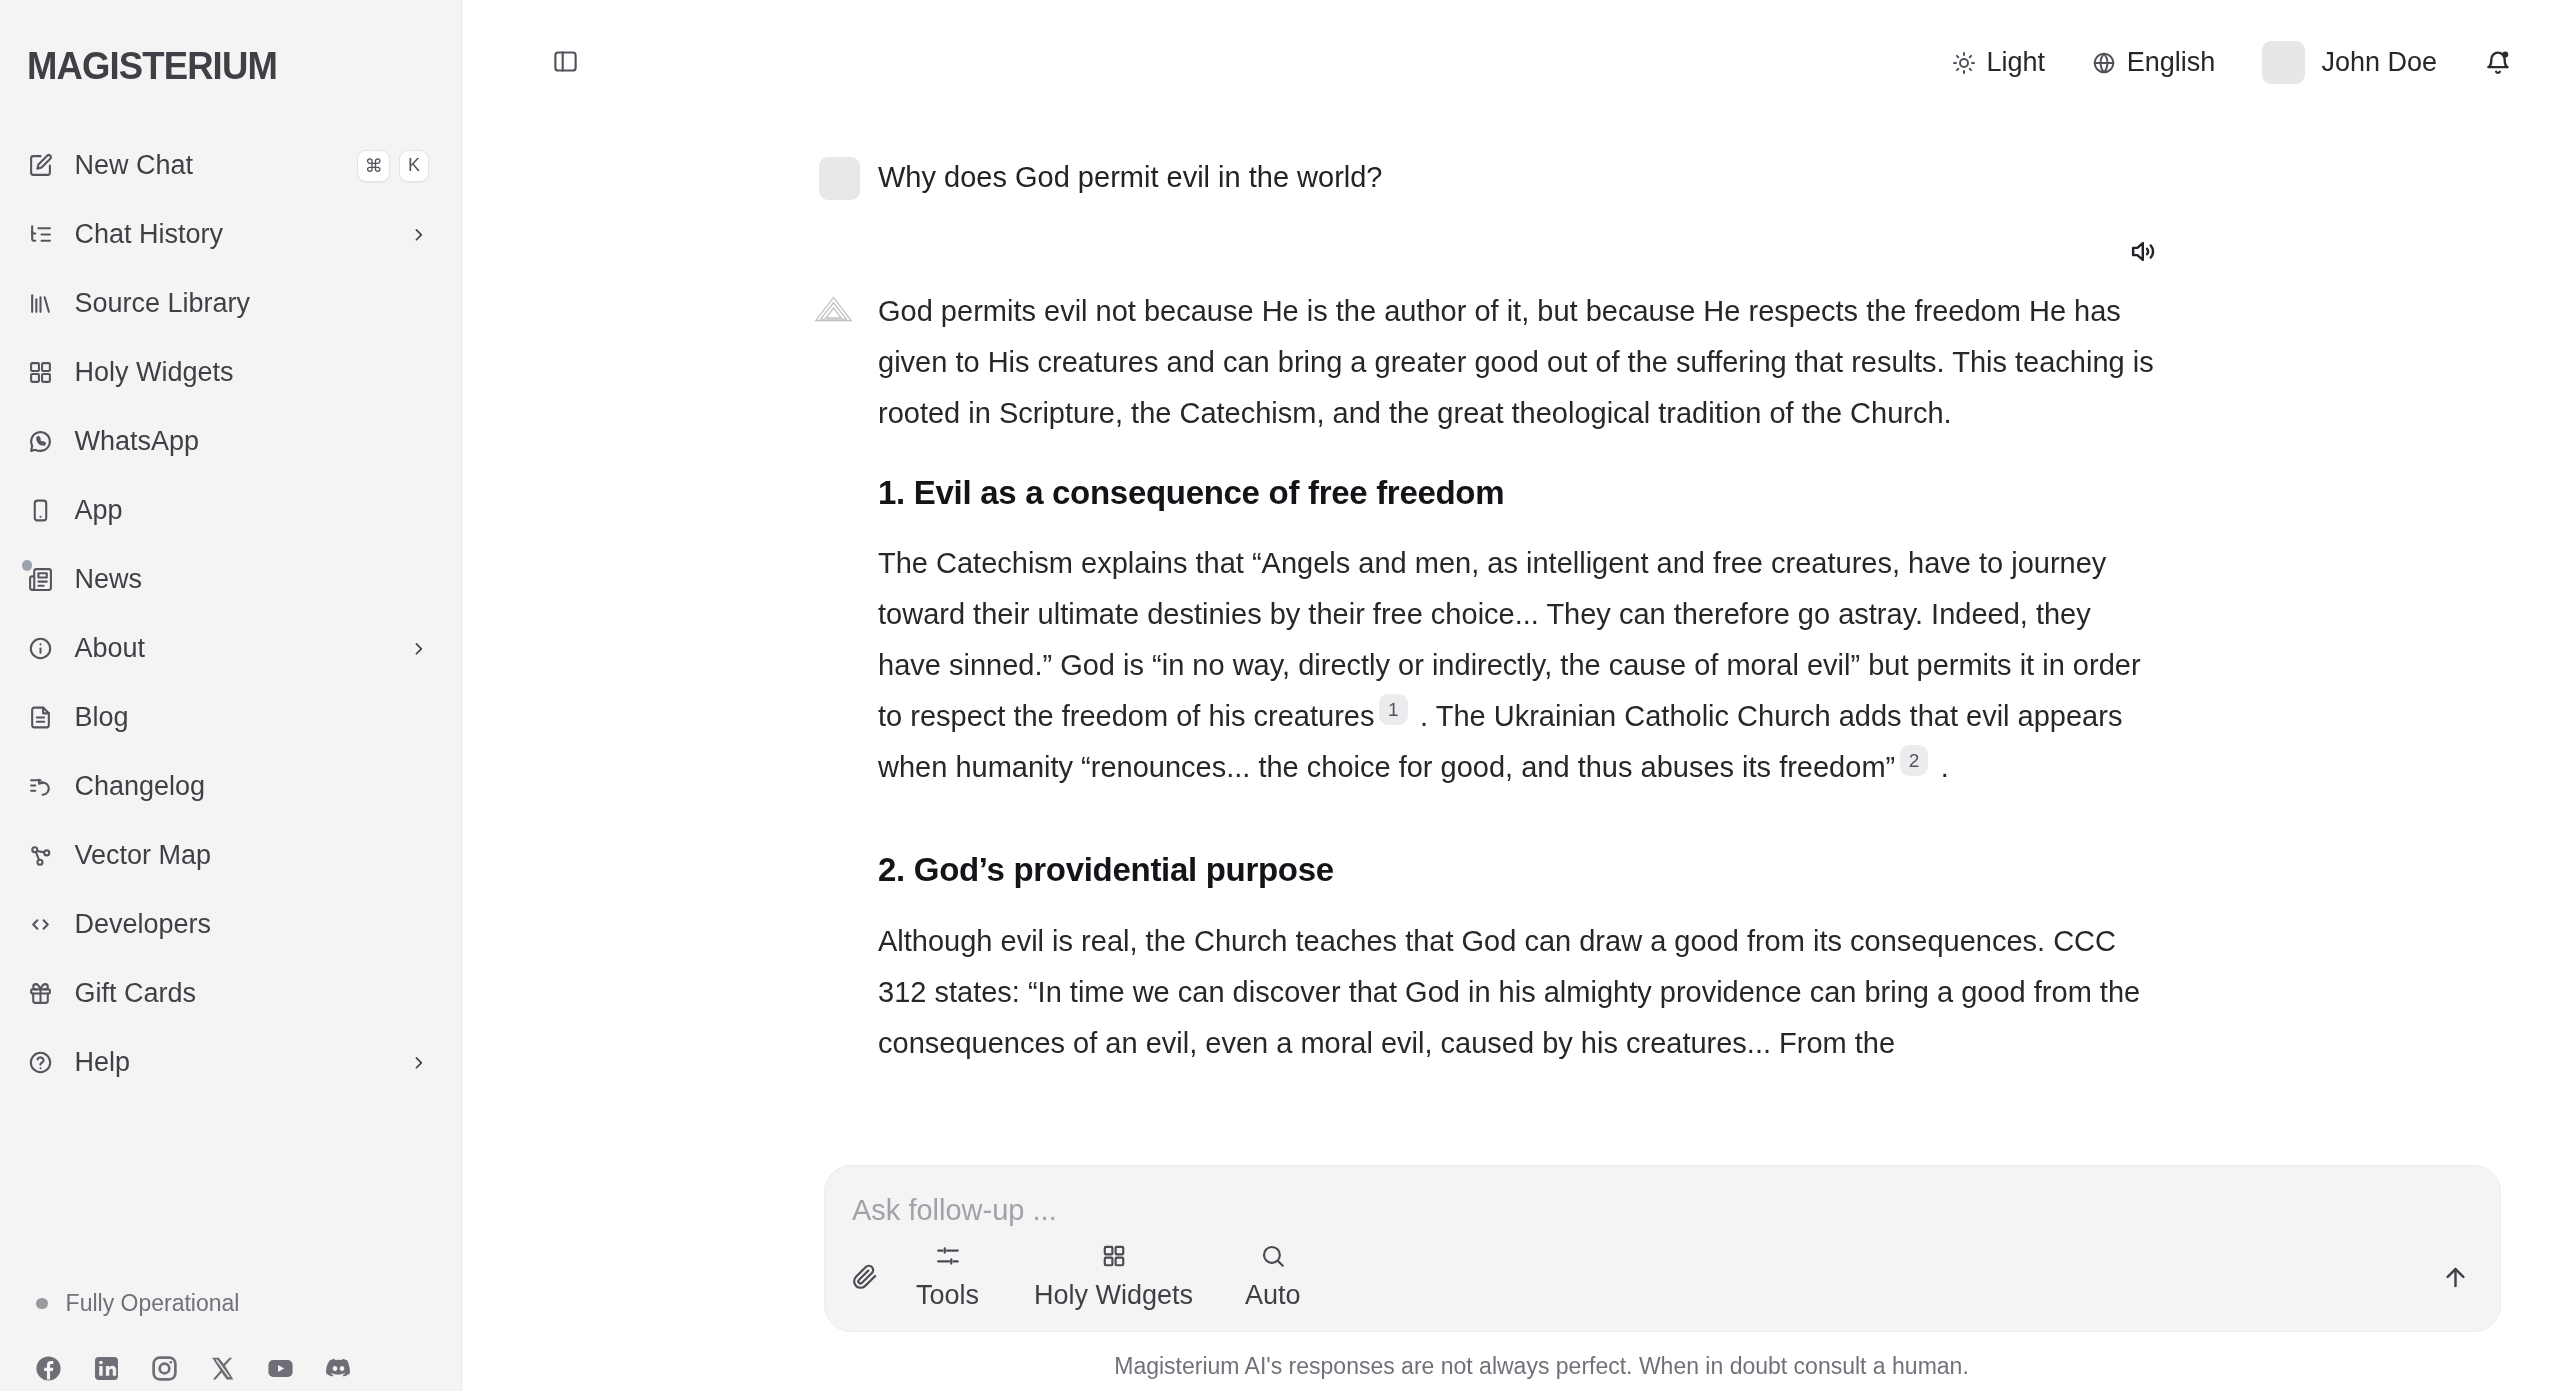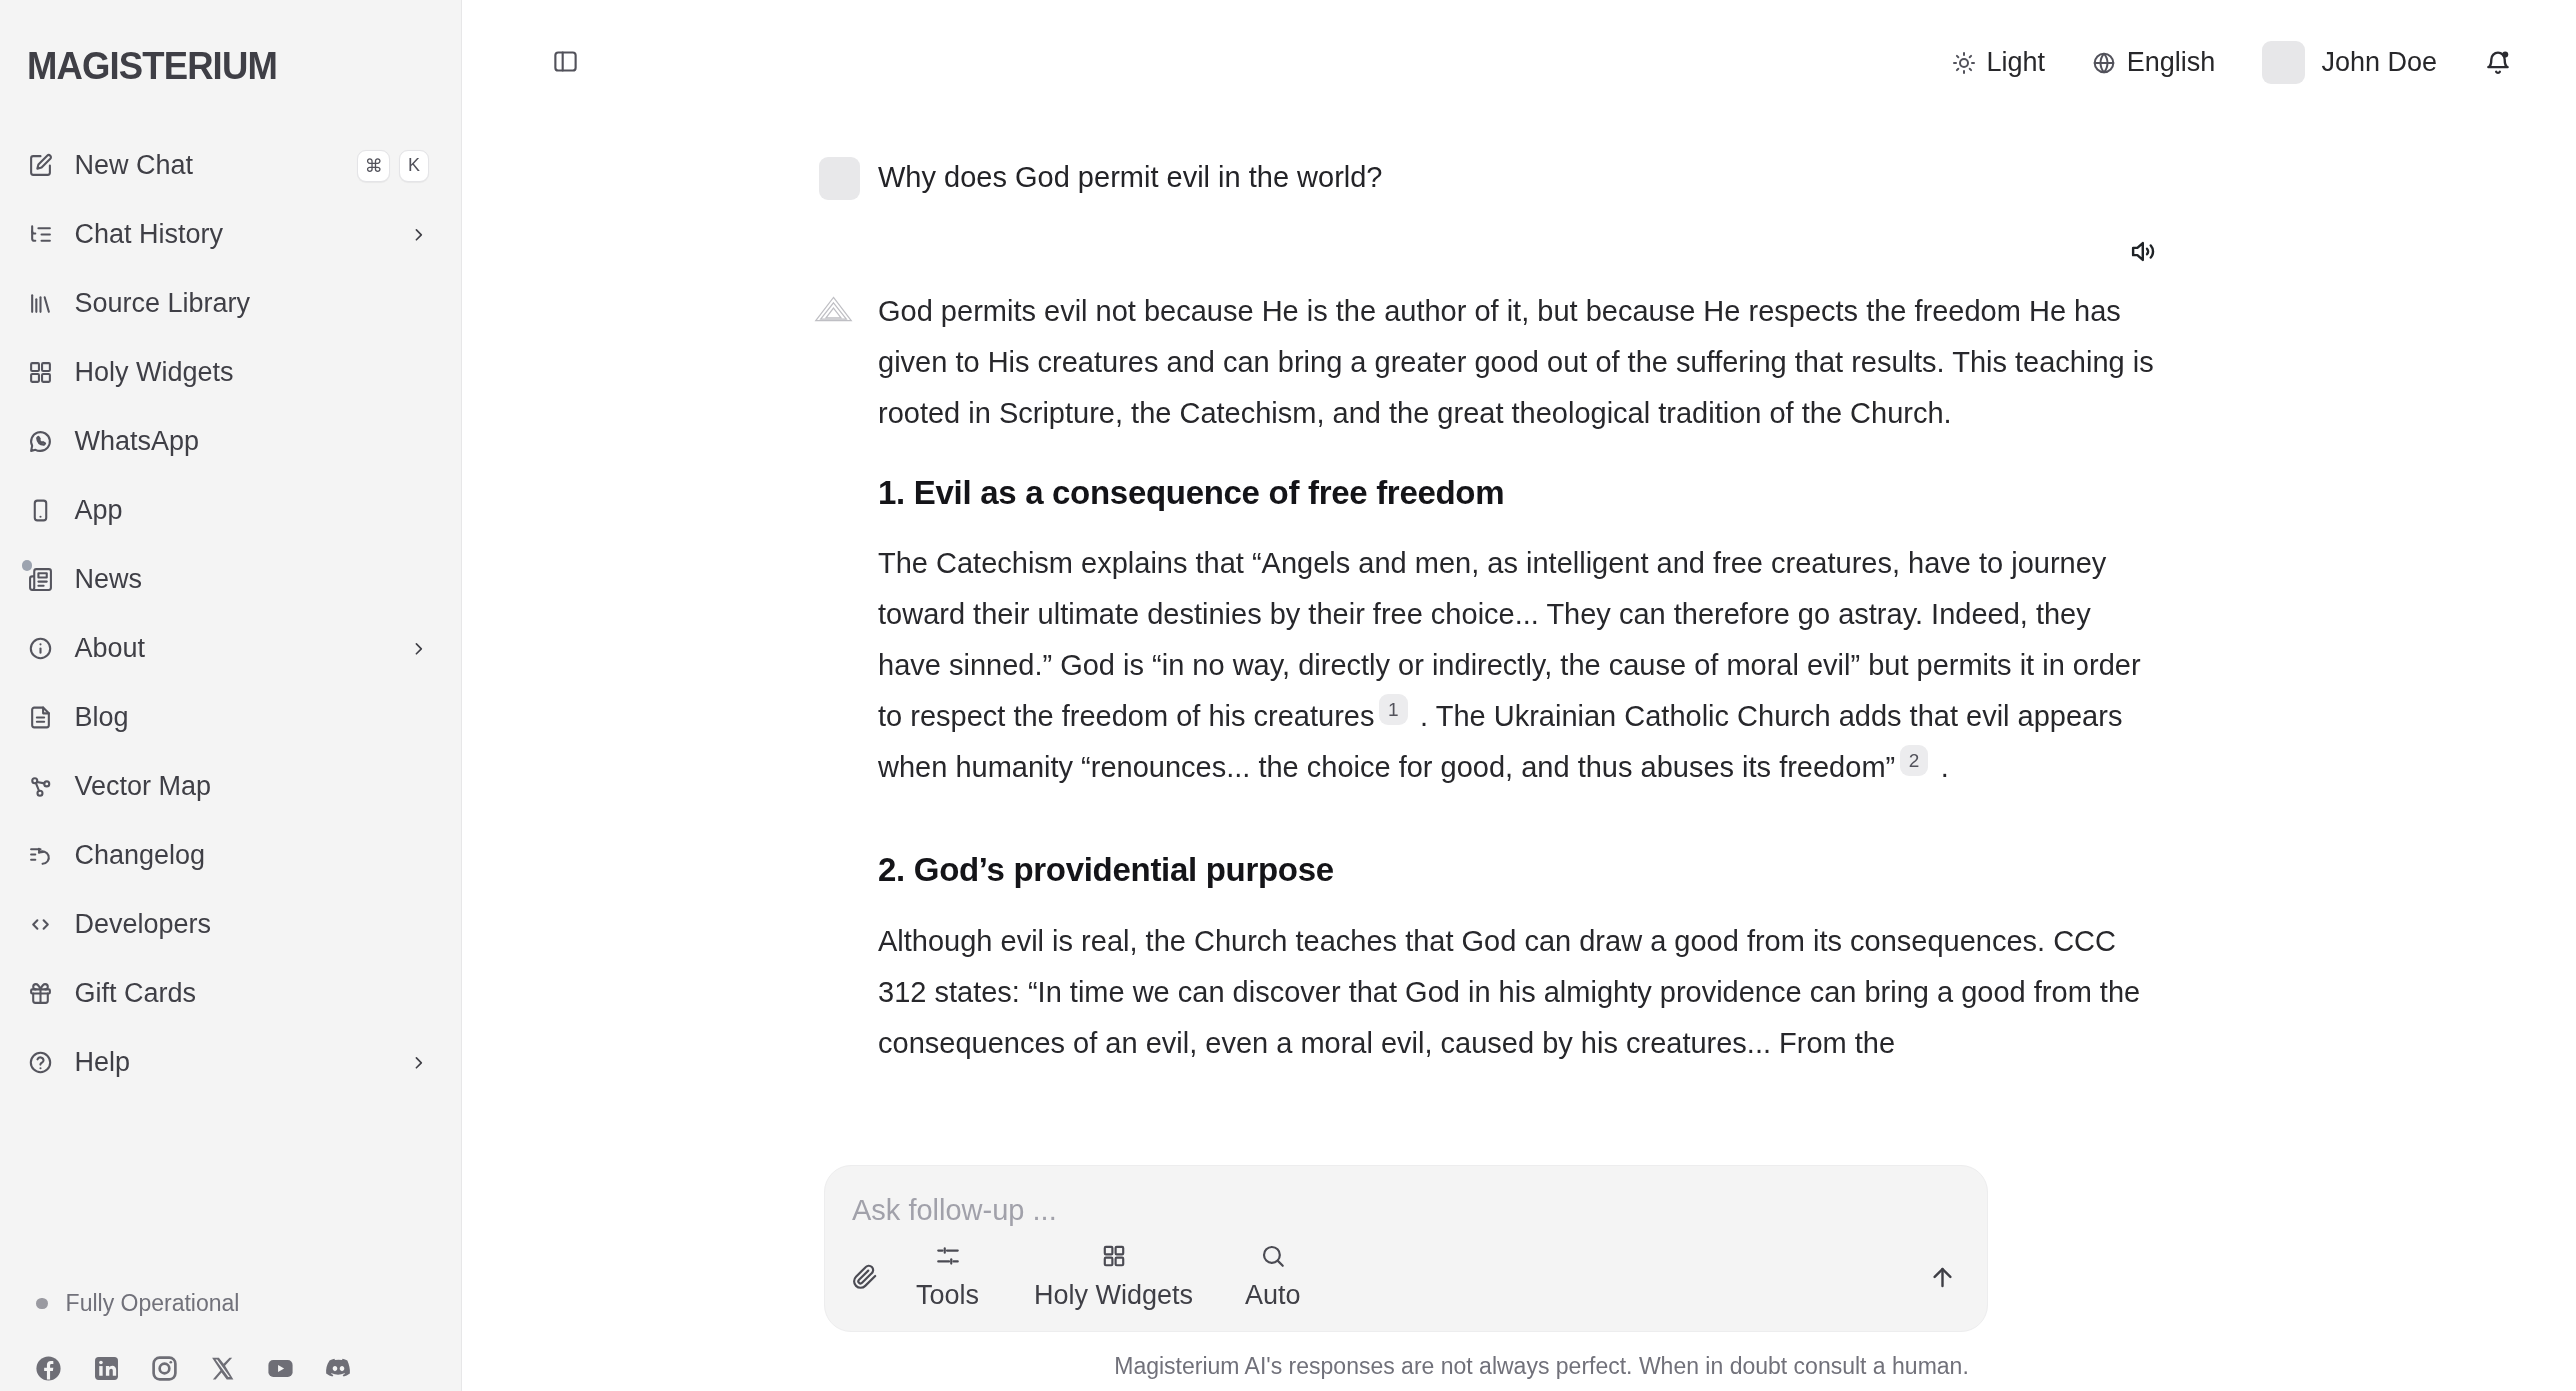--- a/index.html
+++ b/index.html
@@ -55,21 +55,21 @@
   .body-p { font-size:29px; line-height:51px; color:#27272b; }
   .h-sec { font-size:33px; line-height:39px; font-weight:700; color:#141418; letter-spacing:-0.3px;
     margin:57px 0 27px 0; }
   .h-sec.first { margin-top:34px; margin-bottom:26px; }
   .fn { display:inline-block; background:#ececee; color:#52525b; font-size:19px; line-height:1;
     padding:6.3px 9px; border-radius:9px; position:relative; top:-9.8px; margin:0 4.5px; cursor:pointer; }
 
   
   .fade { position:absolute; left:0; right:0; top:1107px; height:59px; pointer-events:none;
     background:linear-gradient(to bottom, rgba(255,255,255,0), #fff); }
-  .composer { position:absolute; left:360px; top:1165px; width:1164px; height:167px;
+  .composer { position:absolute; left:360px; top:1165px; width:1677px; height:167px;
     background:#f4f4f4; border:0.9px solid #ededee; border-radius:27px; }
   .composer-input { position:absolute; left:27px; top:21.5px; right:36px; height:45px;
     background:transparent; border:none; outline:none; font-size:29px; color:#27272a;
     font-family:inherit; }
   .composer-input::placeholder { color:#a1a1aa; opacity:1; }
   .composer-row { position:absolute; left:27px; right:30px; bottom:19.7px; display:flex; align-items:center; }
   .c-ic { width:26px; height:26px; color:#4b4b53; }
   .c-group { display:flex; align-items:center; gap:11.6px; color:#3f3f46; cursor:pointer;flex-direction:column; }
   .c-label { font-size:27px; color:#3f3f46; white-space:nowrap; }
   .gap-a { width:38px; } .gap-b { width:55px; } .gap-c { width:52px; }
@@ -202,41 +202,41 @@
             <path d="M8.5 12h7"></path>
             <path d="M8.5 16h7"></path>
           </svg>
       </span>
       <span class="nlabel">Blog</span>
     </div>
 
     <div class="nav-item">
       <span class="nico">
         <svg viewBox="0 0 24 24" width="25" height="25" class="stroke-ic">
+            <path d="M3 6h9"></path>
+            <path d="M3 11h4"></path>
+            <path d="M3 16h4"></path>
+            <path d="M14 20a6 6 0 1 0-3.5-10.9"></path>
+            <path d="m10.5 5.5.3 3.7 3.6-.5"></path>
+          </svg>
+      </span>
+      <span class="nlabel">Changelog</span>
+    </div>
+
+    <div class="nav-item">
+      <span class="nico">
+        <svg viewBox="0 0 24 24" width="25" height="25" class="stroke-ic">
             <circle cx="6.5" cy="6.5" r="2.4"></circle>
             <circle cx="18" cy="9.5" r="2.4"></circle>
             <circle cx="11.5" cy="18.5" r="2.4"></circle>
             <path d="M8.7 7.6l7 1.4"></path>
             <path d="M7.6 8.8l3 7.5"></path>
           </svg>
       </span>
       <span class="nlabel">Vector Map</span>
-    </div>
-
-    <div class="nav-item">
-      <span class="nico">
-        <svg viewBox="0 0 24 24" width="25" height="25" class="stroke-ic">
-            <path d="M3 6h9"></path>
-            <path d="M3 11h4"></path>
-            <path d="M3 16h4"></path>
-            <path d="M14 20a6 6 0 1 0-3.5-10.9"></path>
-            <path d="m10.5 5.5.3 3.7 3.6-.5"></path>
-          </svg>
-      </span>
-      <span class="nlabel">Changelog</span>
     </div>
 
     <div class="nav-item">
       <span class="nico">
         <svg viewBox="0 0 24 24" width="25" height="25" class="stroke-ic">
             <path d="m9 8-4 4 4 4"></path>
             <path d="m15 8 4 4-4 4"></path>
           </svg>
       </span>
       <span class="nlabel">Developers</span>

